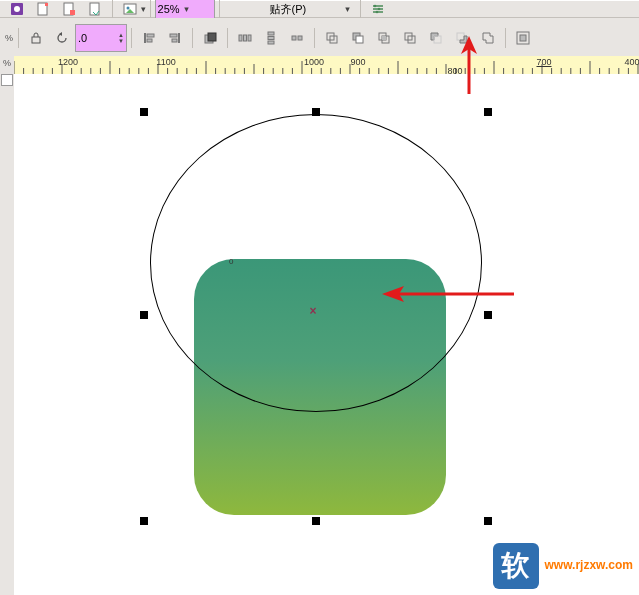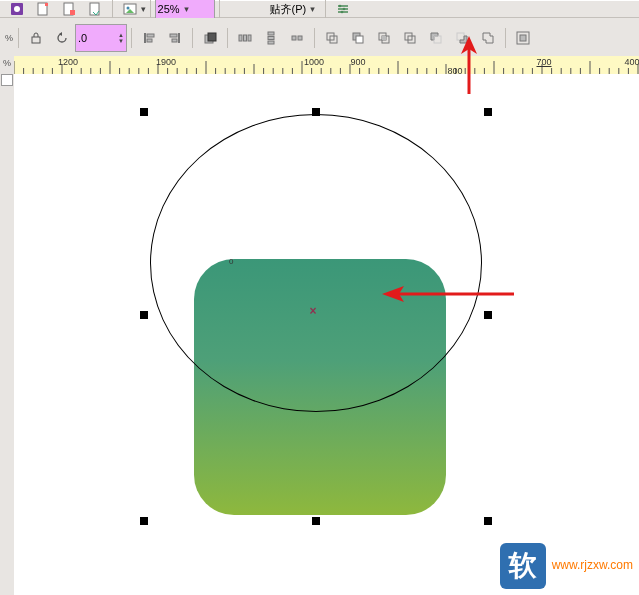--- a/index.html
+++ b/index.html
@@ -55,20 +55,21 @@
     text-align: center;
     color: #444;
     font-size: 9px;
   }
   .menu-label {
     padding: 0 6px;
     font-size: 11px;
     cursor: pointer;
     display: flex;
     align-items: center;
+    gap: 35px;
   }
 
   
   .left-strip {
     position: absolute;
     left: 0;
     top: 56px;
     width: 14px;
     height: 539px;
     background: #e8e5e2;
@@ -172,21 +173,21 @@
     display:flex;
     align-items:center;
     justify-content:center;
     color:#fff;
     font-size: 28px;
     font-weight: bold;
     font-family: "Microsoft YaHei", sans-serif;
   }
   .wm-text { display:flex; flex-direction:column; line-height:1.1; }
   .wm-cn { font-size:18px; font-weight:bold; color:#2f6fb0; font-family:"Microsoft YaHei",sans-serif; letter-spacing:1px;}
-  .wm-url { font-size:12px; font-weight:normal; color:#ff7a00; font-family: Arial, sans-serif;}
+  .wm-url { font-size:12px; font-weight:bold; color:#ff7a00; font-family: Arial, sans-serif;}
 
   .tick-marker {
     position:absolute;
     left: 215px;
     top: 183px;
     font-size: 8px;
     color:#333;
   }
 
 </style>
@@ -441,21 +442,21 @@
       <line x1="566.4000000000007" x2="566.4000000000007" y1="12" y2="18" stroke="#555"></line>
       <line x1="576.0000000000007" x2="576.0000000000007" y1="5" y2="18" stroke="#555"></line>
       <line x1="585.6000000000007" x2="585.6000000000007" y1="12" y2="18" stroke="#555"></line>
       <line x1="595.2000000000007" x2="595.2000000000007" y1="12" y2="18" stroke="#555"></line>
       <line x1="604.8000000000008" x2="604.8000000000008" y1="12" y2="18" stroke="#555"></line>
       <line x1="614.4000000000008" x2="614.4000000000008" y1="12" y2="18" stroke="#555"></line>
       <line x1="624.0000000000008" x2="624.0000000000008" y1="8" y2="18" stroke="#555"></line>
       <line x1="633.6000000000008" x2="633.6000000000008" y1="12" y2="18" stroke="#555"></line>
     </svg>
 <div class="ruler-num" style="left: 54px;">1200</div>
-    <div class="ruler-num" style="left: 152px;">1900</div>
+    <div class="ruler-num" style="left: 152px;">1100</div>
     <div class="ruler-num" style="left: 252px; margin-left: 48px;">1000</div>
     <div class="ruler-num" style="left: 344px;">900</div>
     <div class="ruler-num" style="left: 441px; margin-top: 9px;">800</div>
     <div class="ruler-num" style="left: 530px; text-decoration: underline;">700</div>
     <div class="ruler-num" style="left: 618px;">400</div>
   </div>
 
 <div class="canvas">
 
   <div class="rounded-square"></div>

